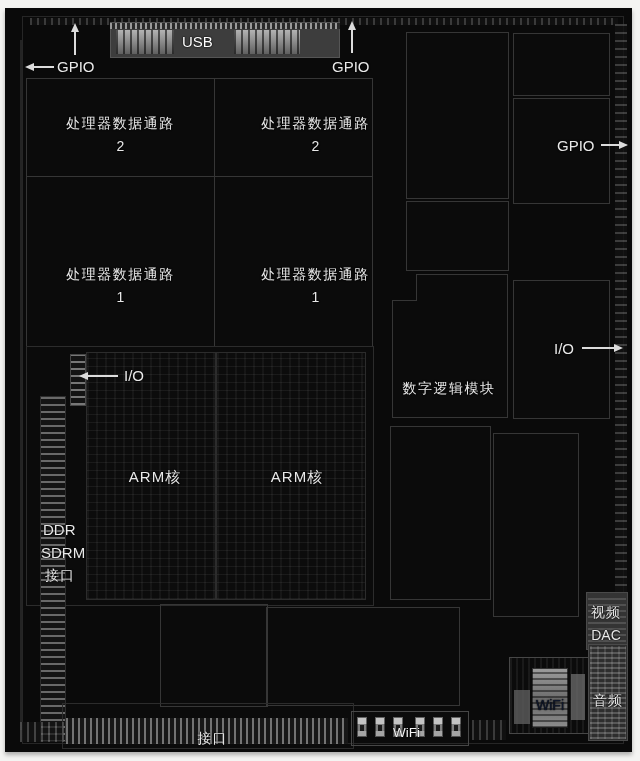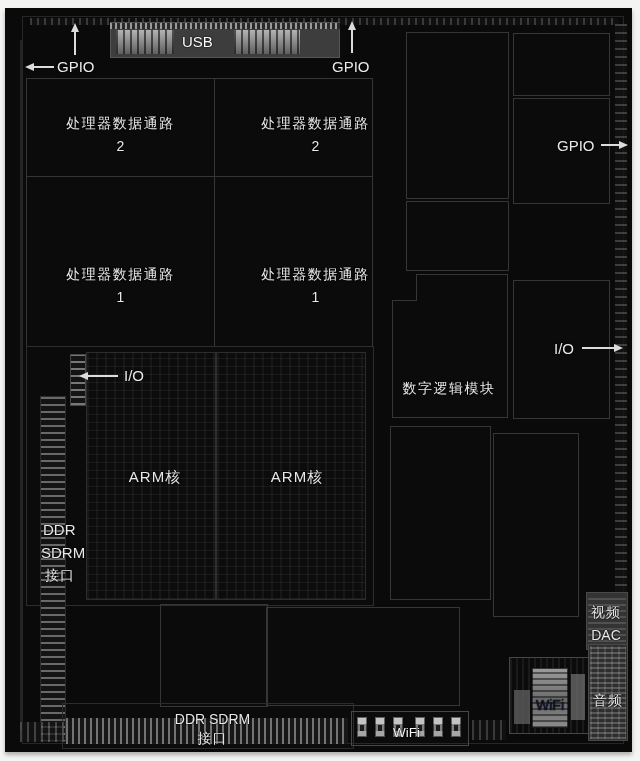--- a/index.html
+++ b/index.html
@@ -171,18 +171,17 @@
   <div class="lbl" style="left:43px;top:521px;font-size:15px;">DDR</div>
   <div class="lbl" style="left:41px;top:544px;font-size:15px;">SDRM</div>
   <div class="lbl" style="left:45px;top:567px;font-size:14px;letter-spacing:1px;">接口</div>
 
   <div class="lbl ctr" style="left:584px;top:604px;width:44px;font-size:14px;letter-spacing:1px;">视频</div>
   <div class="lbl ctr" style="left:584px;top:627px;width:44px;font-size:14px;">DAC</div>
 
   <div class="lbl" style="left:536px;top:697px;font-size:14px;color:#0f172a;">WiFi</div>
   <div class="lbl ctr" style="left:588px;top:692px;width:40px;font-size:14px;letter-spacing:1px;">音频</div>
 
-  <div class="lbl ctr" style="left:140px;top:711px;width:145px;font-size:14px;">DDR SDRM</div>
   <div class="lbl ctr" style="left:140px;top:730px;width:145px;font-size:14px;letter-spacing:1px;">接口</div>
 
   <div class="lbl" style="left:393px;top:725px;font-size:13.5px;color:#f4f4f4;z-index:7;">WiFi</div>
 
 </div>
 
 </body></html>

